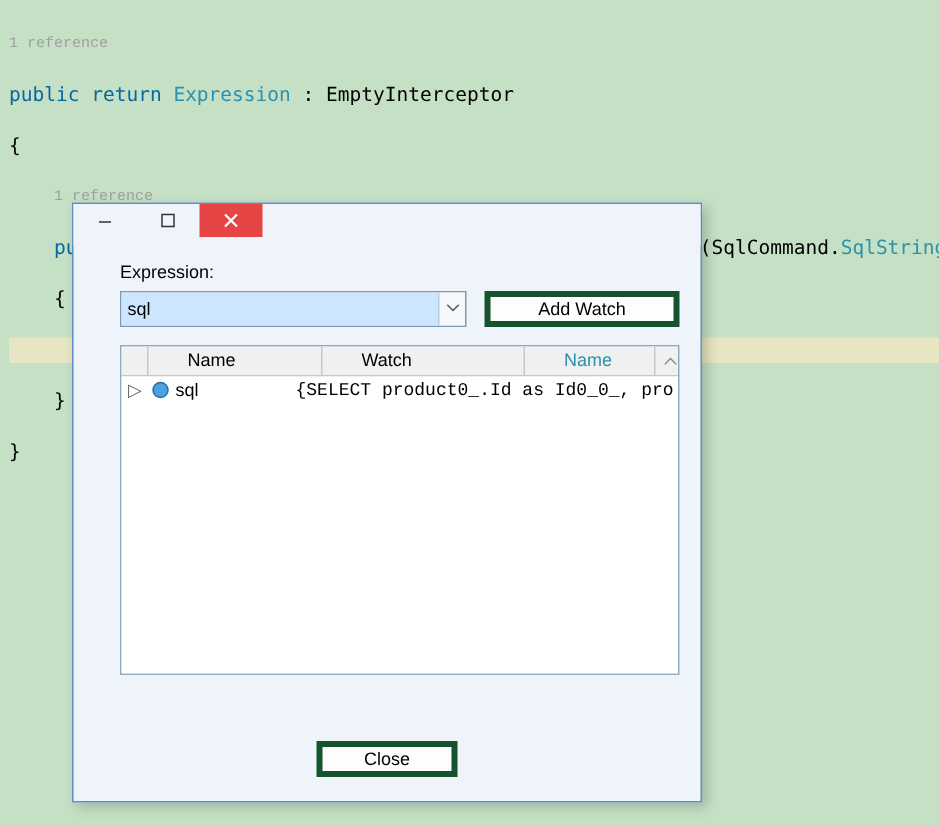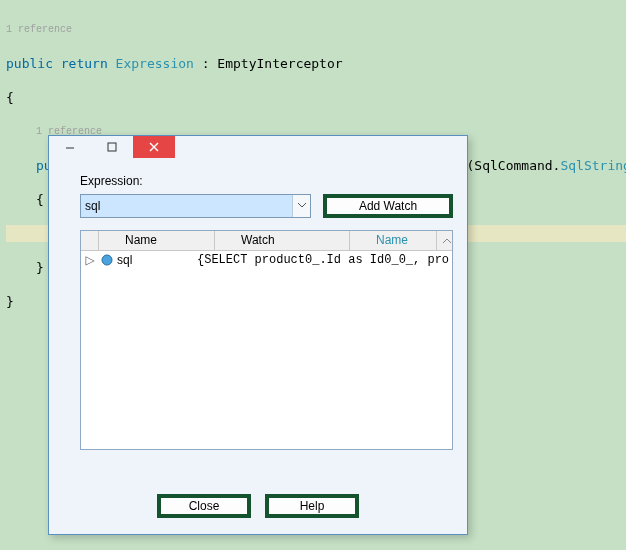--- a/index.html
+++ b/index.html
@@ -246,15 +246,14 @@
                   <polyline points="0,1 4,5 8,1" fill="none" stroke="#888" stroke-width="1"></polyline>
                 </svg>
             </div>
           </div>
         </div>
       </div>
     </div>
   </div>
   <div class="footer">
     <div class="btn">Close</div>
-    <div class="btn">Help</div>
   </div>
 </div>
 
 </body></html>

